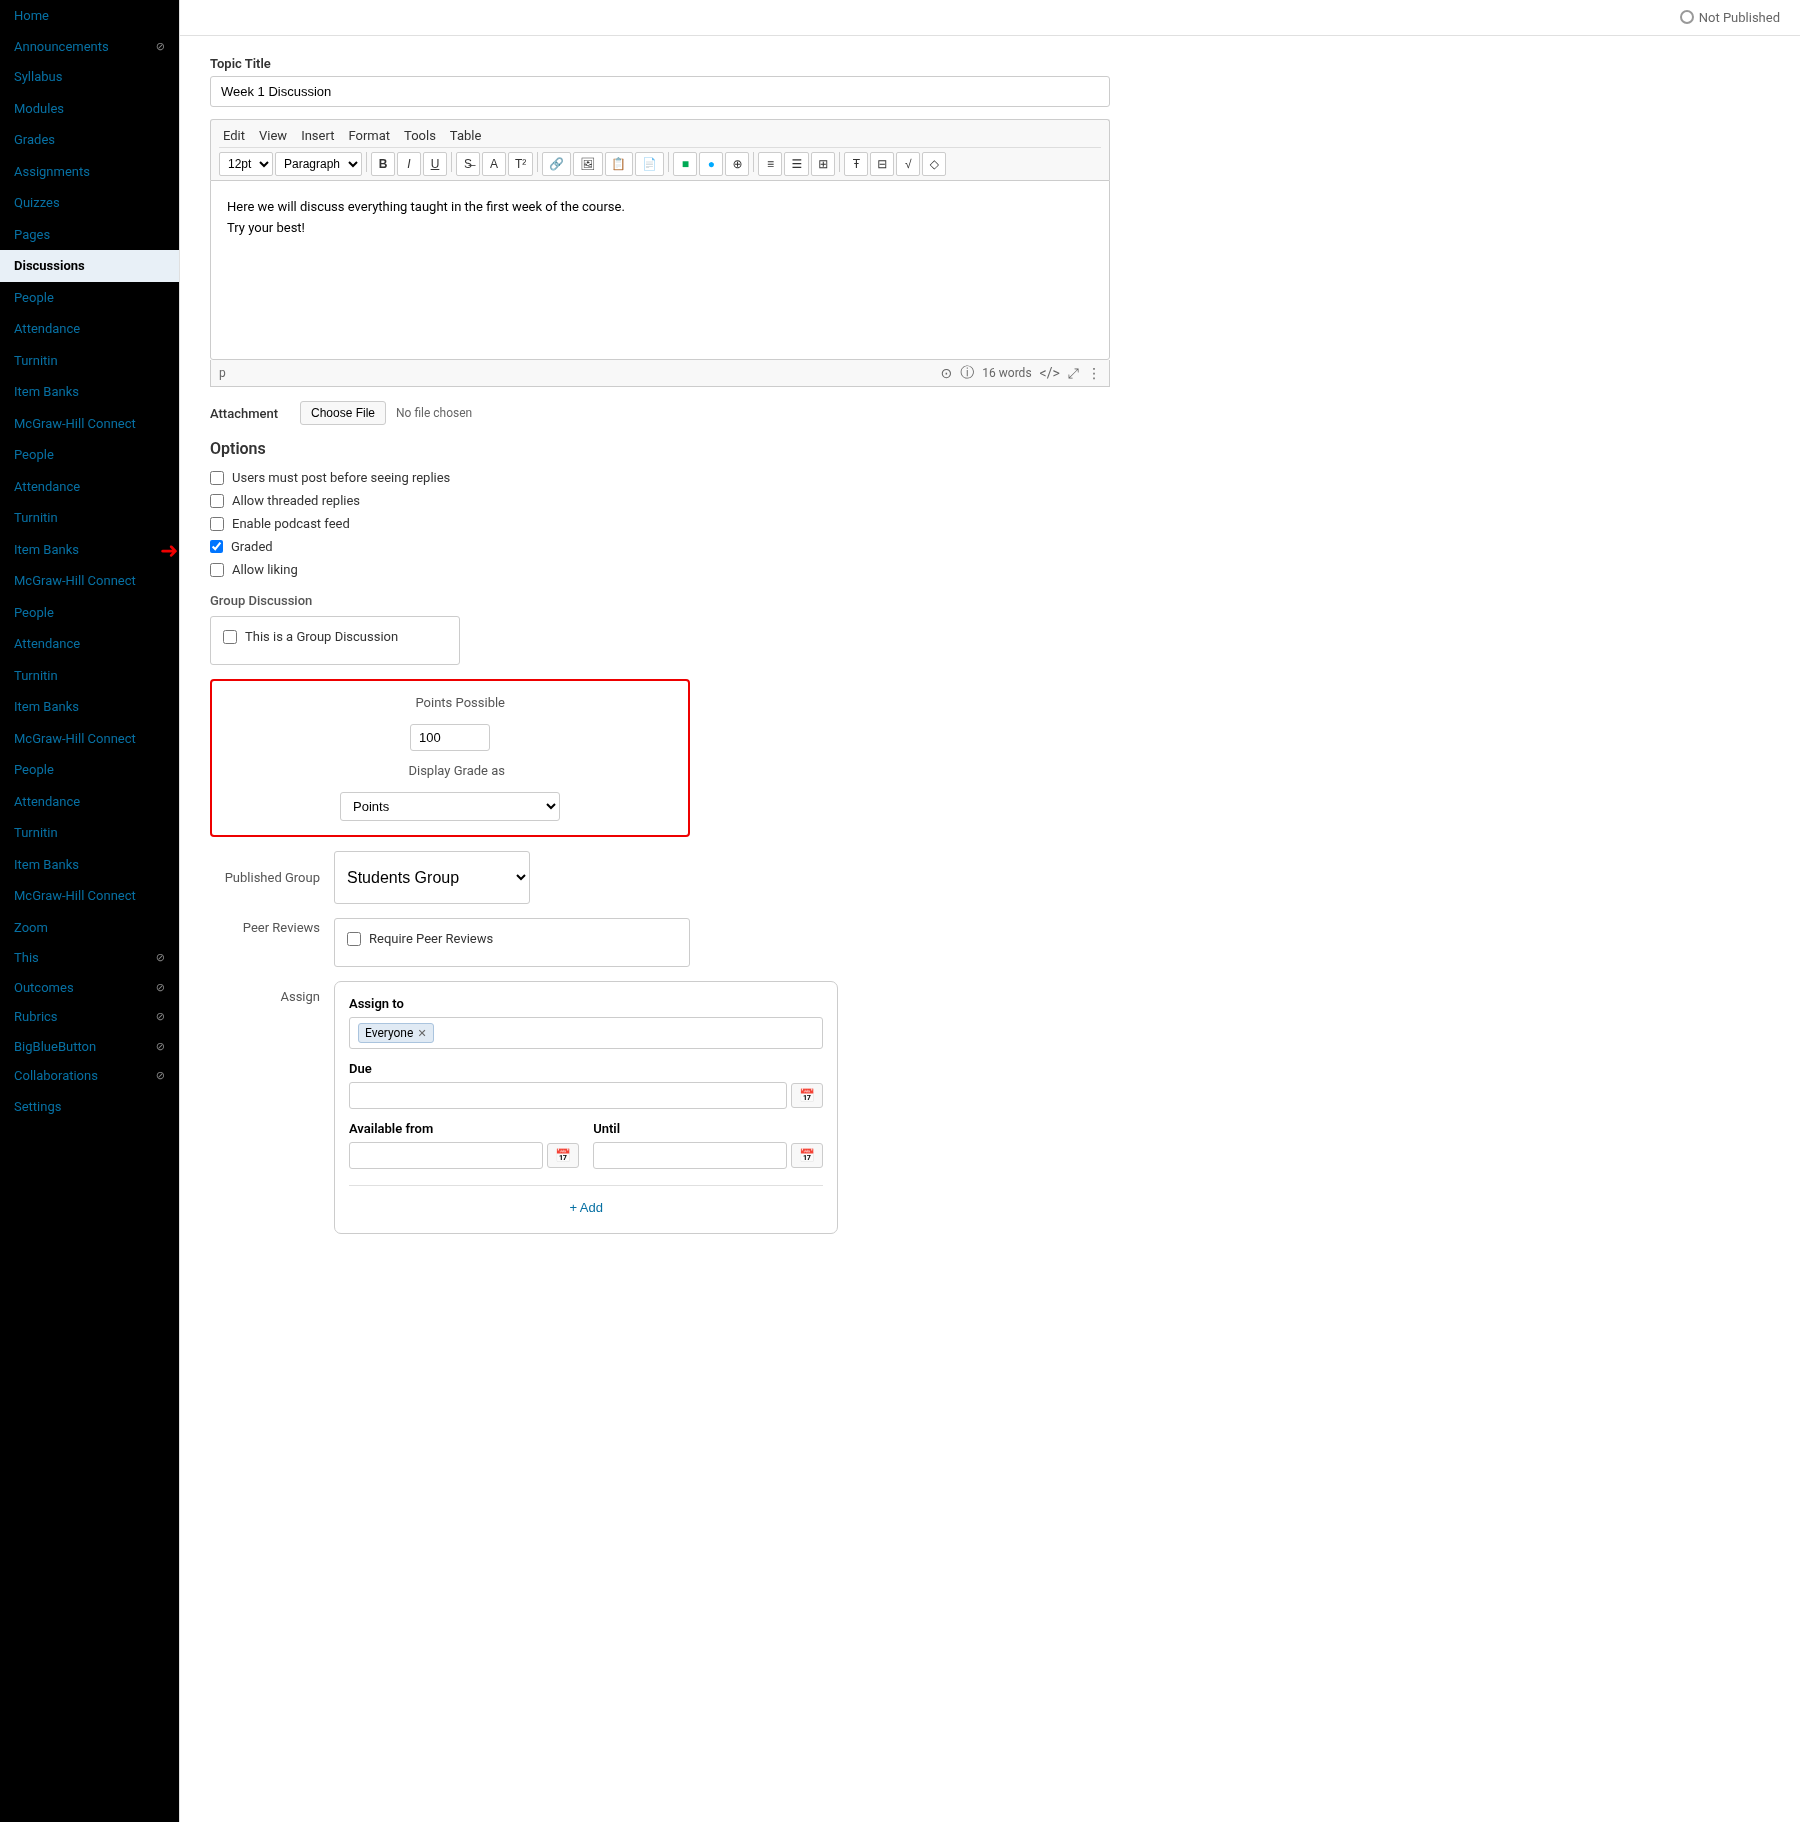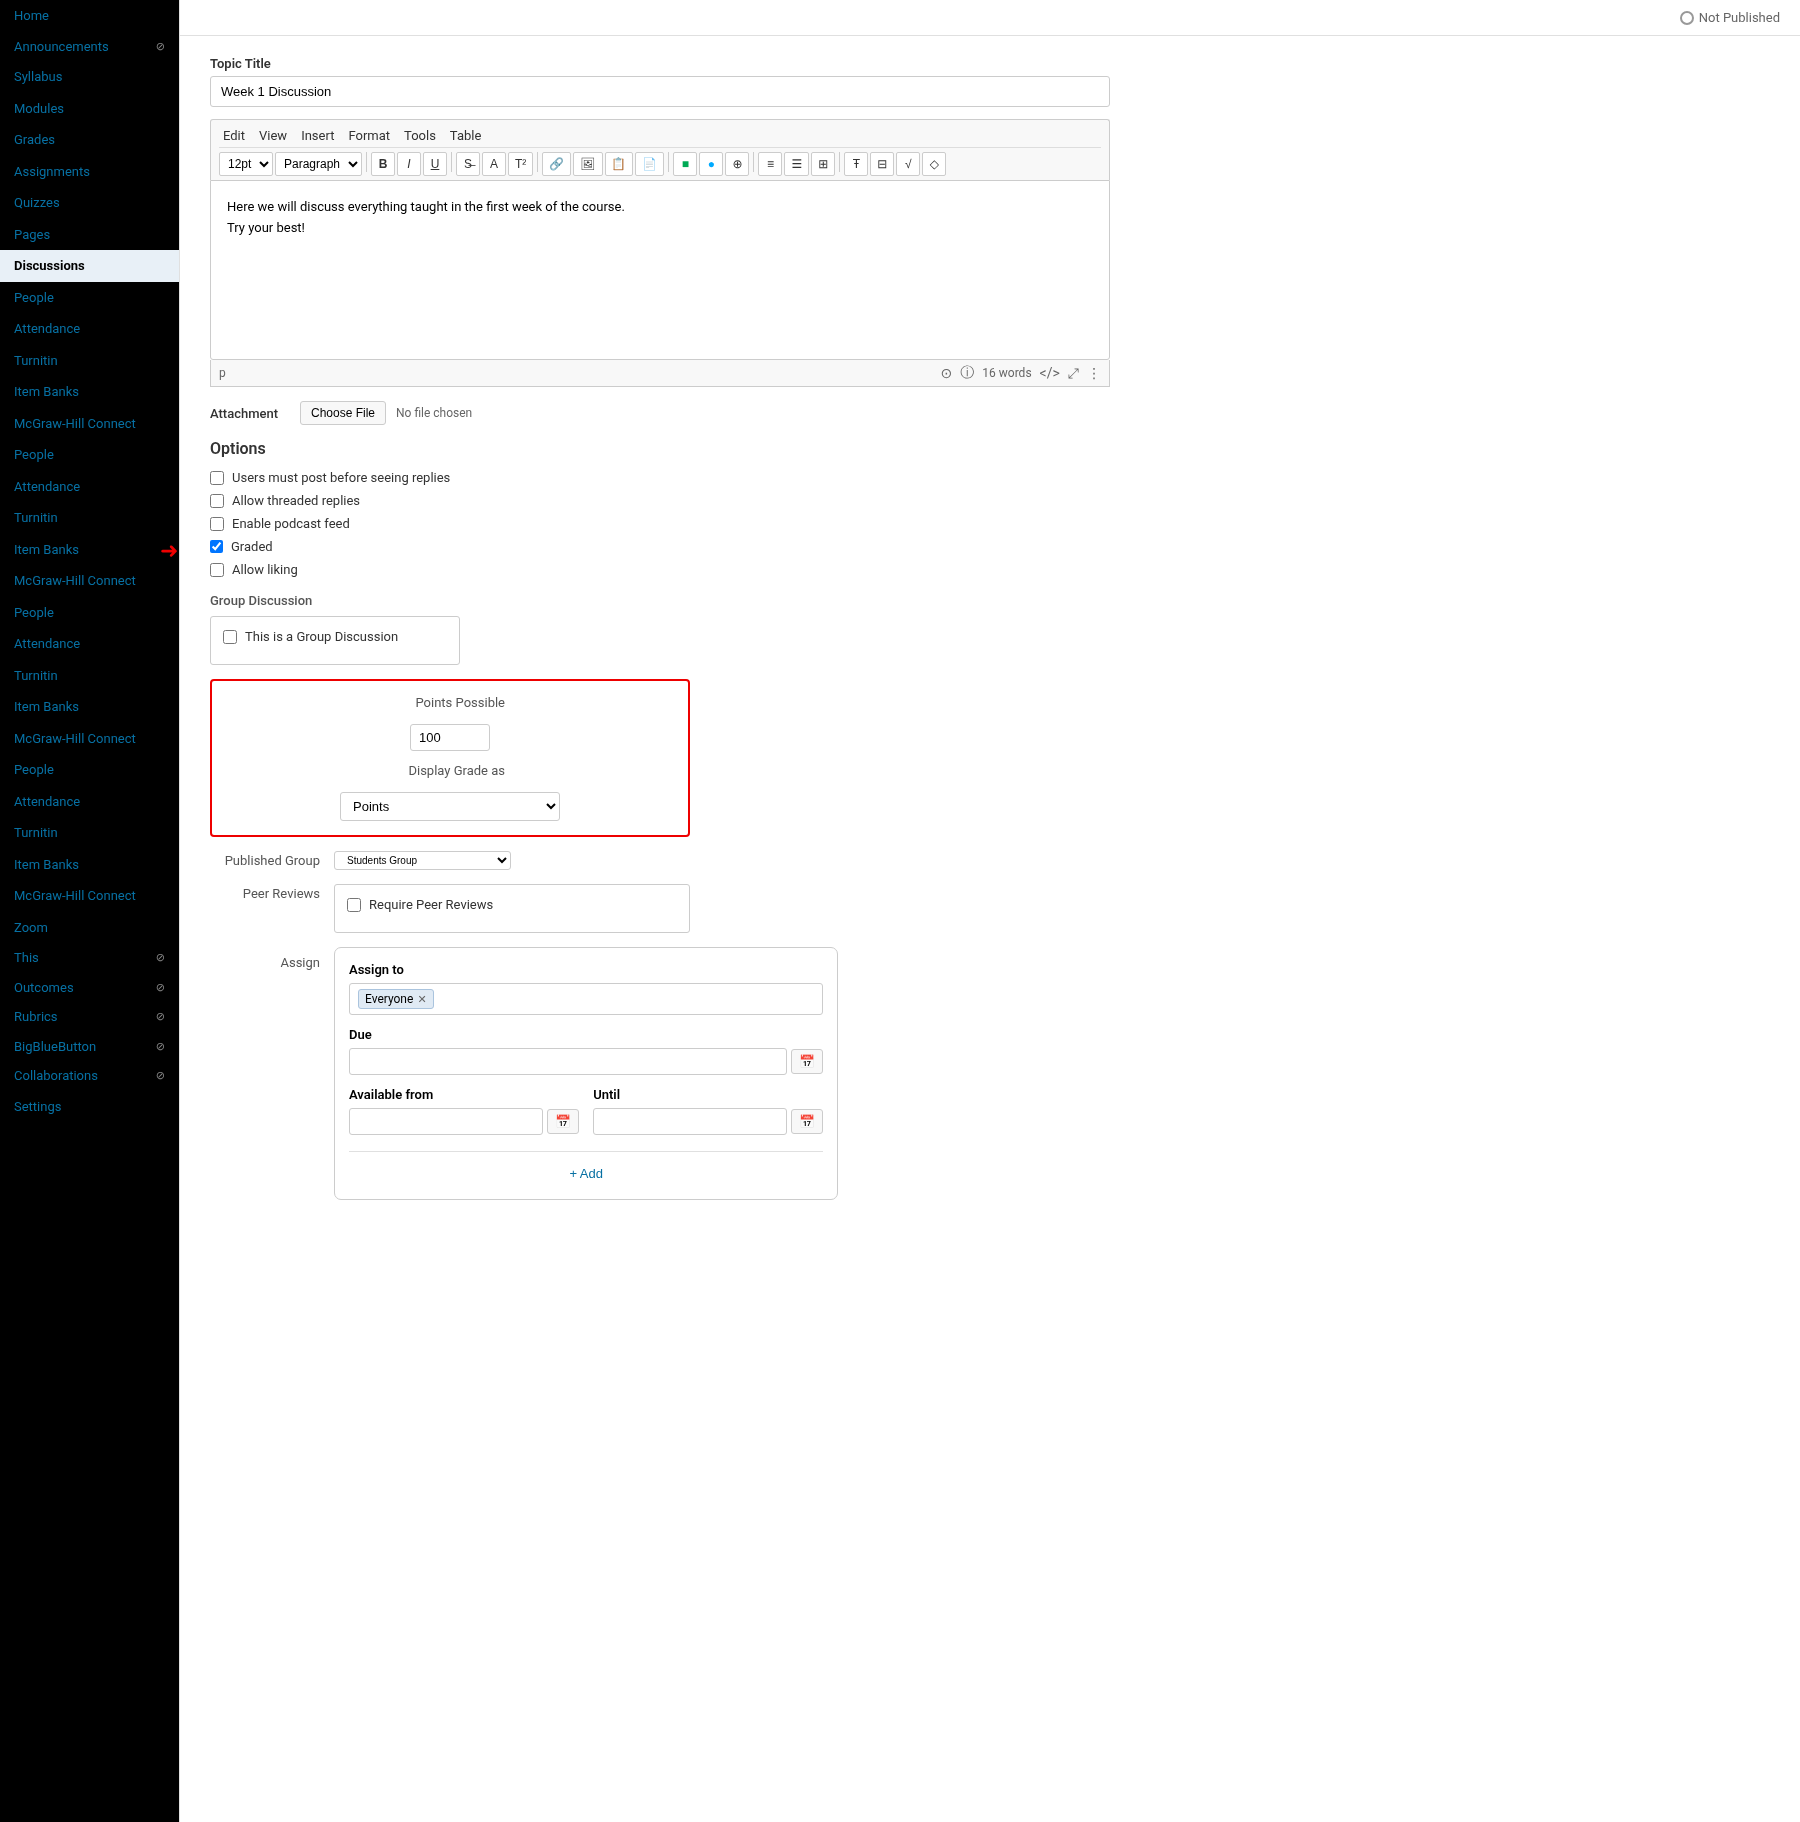--- a/index.html
+++ b/index.html
@@ -56,21 +56,21 @@
     .header-bar {
       display: flex;
       justify-content: flex-end;
       align-items: center;
       padding: 10px 20px;
       border-bottom: 1px solid #e0e0e0;
       background: #fff;
     }
     .not-published-badge {
       display: flex;
-      align-items: flex-end;
+      align-items: flex-start;
       gap: 5px;
       color: #666;
       font-size: 13px;
     }
     .not-published-badge .circle-icon {
       width: 14px;
       height: 14px;
       border: 2px solid #999;
       border-radius: 50%;
       display: inline-block;
@@ -292,25 +292,25 @@
       margin-top: 14px;
       max-width: 480px;
     }
     .field-row-label {
       font-size: 13px;
       color: #555;
       min-width: 110px;
       text-align: right;
     }
     .field-row-select {
-      padding: 2px 8px;
-      border: 1px solid #ccc;
-      border-radius: 3px;
-      font-size: 10px;
-      width: 177px;
+      padding: 16px 8px;
+      border: 1px solid #ccc;
+      border-radius: 3px;
+      font-size: 16px;
+      width: 196px;
       background: #fff;
     }
 
     
     .peer-review-section {
       display: flex;
       align-items: flex-start;
       gap: 14px;
       margin-top: 14px;
       max-width: 480px;

